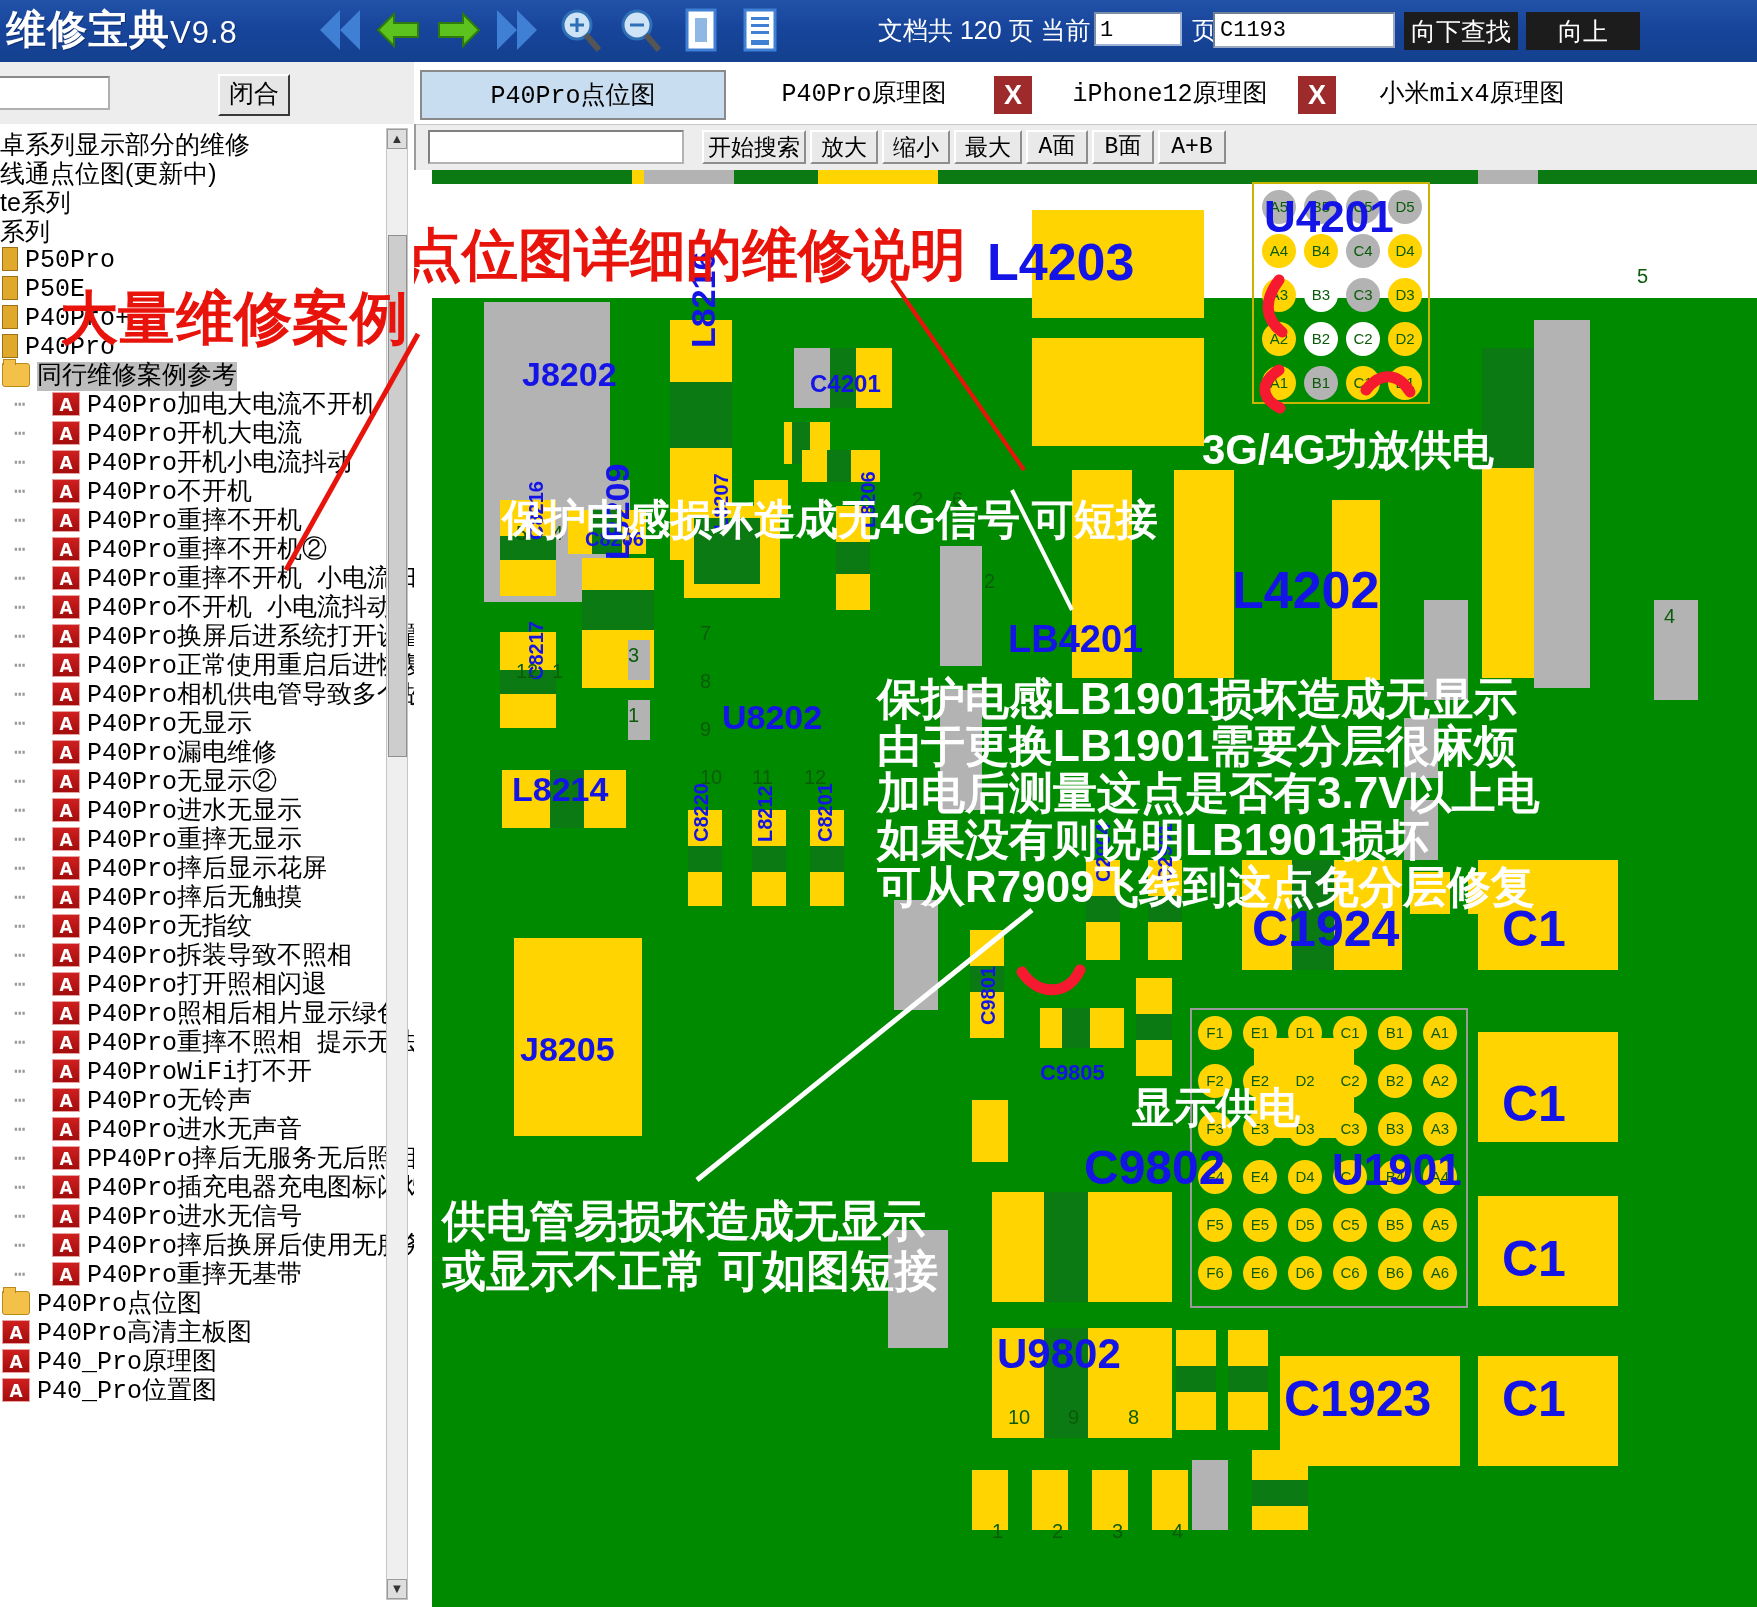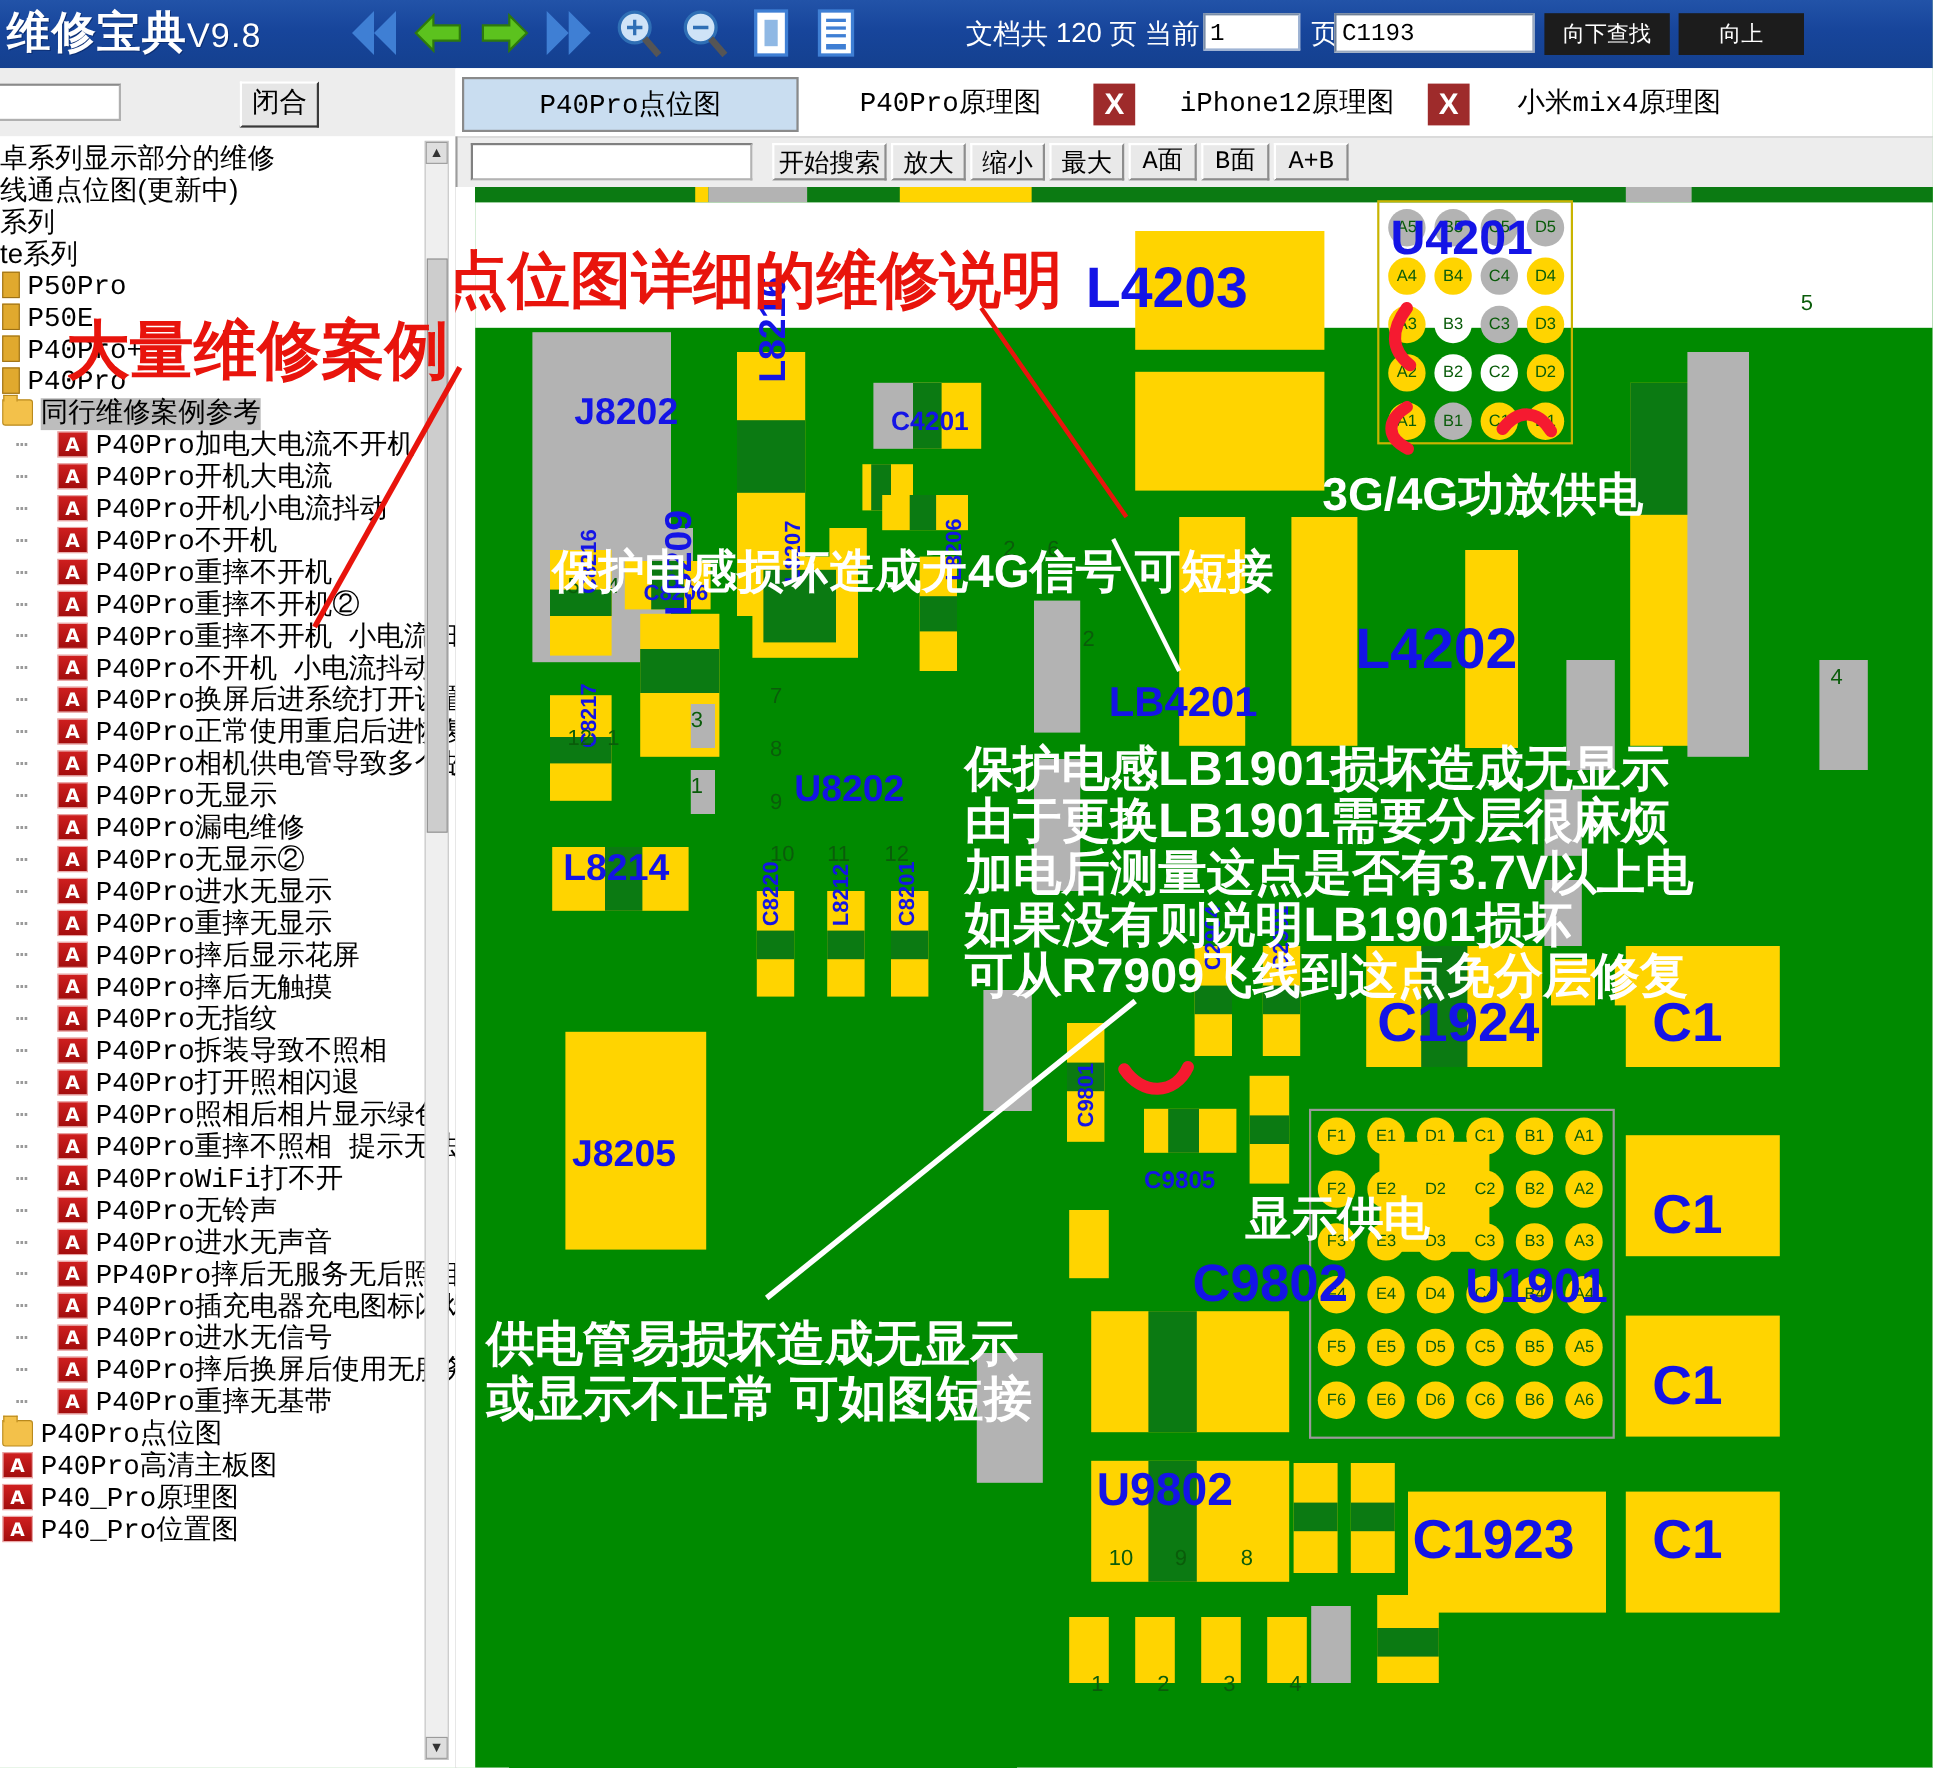--- a/index.html
+++ b/index.html
@@ -43,21 +43,21 @@
   }
   .pglabel2{position:absolute;left:1192px;top:14px;font-size:25px;color:#fff;}
   .findinput{
     position:absolute;left:1213px;top:12px;width:182px;height:36px;
     background:#ffffff;border:2px solid #9aa9bf;border-top-color:#6e7f96;border-left-color:#6e7f96;
     font-size:22px;font-family:"Liberation Mono","DejaVu Sans Mono",monospace;
     color:#000;padding:0 5px;line-height:34px;box-sizing:border-box;
   }
   .darkbtn{
     position:absolute;top:12px;height:38px;background:#1c1c1c;color:#ffffff;
-    font-size:20px;line-height:38px;text-align:center;cursor:pointer;white-space:nowrap;
+    font-size:25px;line-height:38px;text-align:center;cursor:pointer;white-space:nowrap;
   }
   #btn-find-down{left:1404px;width:114px;}
   #btn-find-up{left:1526px;width:114px;}
 
   
   .leftbar{
     position:absolute;left:0;top:62px;width:414px;height:62px;background:#ededed;
   }
   .lb-input{
     position:absolute;left:-112px;top:14px;width:222px;height:34px;
@@ -285,22 +285,22 @@
     <div class="tb-btn" id="tb-3">最大</div>
     <div class="tb-btn" id="tb-4">A面</div>
     <div class="tb-btn" id="tb-5">B面</div>
     <div class="tb-btn" id="tb-6">A+B</div>
   </div>
 
   <div class="sidebar">
     <div class="tree" id="tree">
         <div class="trow hdr"><span class="lbl">卓系列显示部分的维修</span></div>
         <div class="trow hdr"><span class="lbl">线通点位图(更新中)</span></div>
+        <div class="trow hdr"><span class="lbl">te系列</span></div>
         <div class="trow hdr"><span class="lbl">系列</span></div>
-        <div class="trow hdr"><span class="lbl">te系列</span></div>
         <div class="trow ind1"><span class="ico folderb"></span><span class="lbl">P50Pro</span></div>
         <div class="trow ind1"><span class="ico folderb"></span><span class="lbl">P50E</span></div>
         <div class="trow ind1"><span class="ico folderb"></span><span class="lbl">P40Pro+</span></div>
         <div class="trow ind1"><span class="ico folderb"></span><span class="lbl">P40Pro</span></div>
         <div class="trow sel ind1"><span class="ico folder"></span><span class="lbl">同行维修案例参考</span></div>
         <div class="trow ind2"><span class="dash">⋯</span><span class="ico pdf"></span><span class="lbl">P40Pro加电大电流不开机</span></div>
         <div class="trow ind2"><span class="dash">⋯</span><span class="ico pdf"></span><span class="lbl">P40Pro开机大电流</span></div>
         <div class="trow ind2"><span class="dash">⋯</span><span class="ico pdf"></span><span class="lbl">P40Pro开机小电流抖动</span></div>
         <div class="trow ind2"><span class="dash">⋯</span><span class="ico pdf"></span><span class="lbl">P40Pro不开机</span></div>
         <div class="trow ind2"><span class="dash">⋯</span><span class="ico pdf"></span><span class="lbl">P40Pro重摔不开机</span></div>

